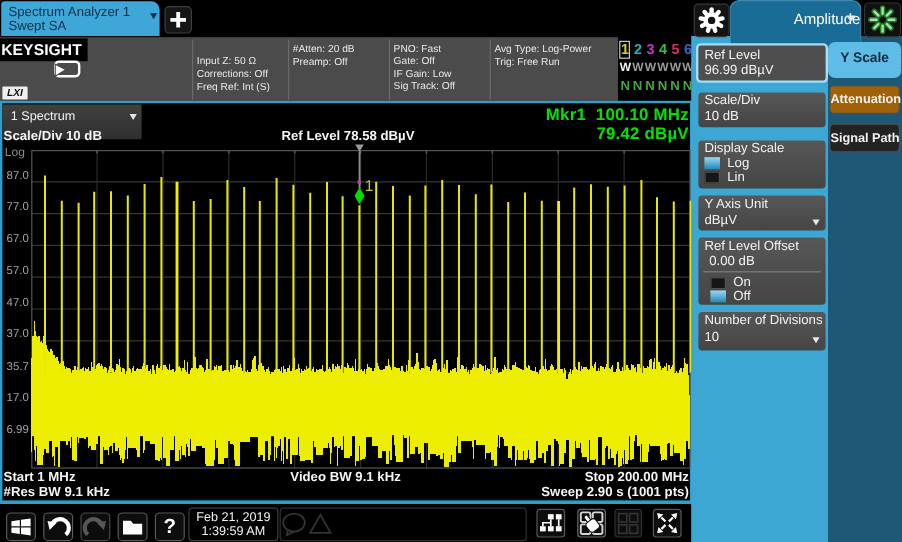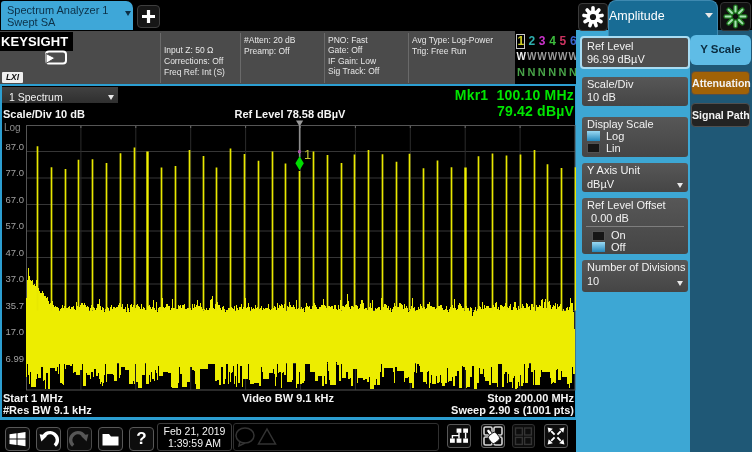--- a/index.html
+++ b/index.html
@@ -52,21 +52,21 @@
  <div class="abs" style="left:33.2px;top:35px;font-size:11px;color:#48A348">N</div>
  <div class="abs" style="left:43.6px;top:35px;font-size:11px;color:#48A348">N</div>
  <div class="abs" style="left:54.0px;top:35px;font-size:11px;color:#48A348">N</div>
 </div>
 
 <div class="abs" style="left:0;top:84px;width:577px;height:2px;background:#2C9ED1"></div>
 <div class="abs" style="left:0;top:417px;width:577px;height:3px;background:#2C9ED1"></div>
 <div class="abs" style="left:0;top:84px;width:2px;height:336px;background:#2C9ED1"></div>
 <div class="abs" style="left:575px;top:84px;width:2px;height:336px;background:#2C9ED1"></div>
 
-<div class="abs" style="left:2px;top:86.5px;width:116px;height:16px;background:linear-gradient(#414141,#2F2F2F);color:#F2F2F2;font-size:10.5px;line-height:20.5px;padding-left:7px">1 Spectrum</div>
+<div class="abs" style="left:2px;top:86.5px;width:116px;height:29px;background:linear-gradient(#414141,#2F2F2F);color:#F2F2F2;font-size:10.5px;line-height:20.5px;padding-left:7px">1 Spectrum</div>
 <div class="abs" style="left:108px;top:94.5px;width:0;height:0;border-left:3.5px solid transparent;border-right:3.5px solid transparent;border-top:5px solid #E8E8E8"></div>
 <div class="abs b" style="right:178px;top:87px;color:#00E400;font-size:14px;letter-spacing:0.2px">Mkr1&nbsp;&nbsp;100.10 MHz</div>
 <div class="abs b" style="right:178px;top:102.5px;color:#00E400;font-size:14px;letter-spacing:0.2px">79.42 dBµV</div>
 <div class="abs b" style="left:3px;top:108px;color:#F5F5F5;font-size:11px">Scale/Div 10 dB</div>
 <div class="abs b" style="left:0;top:108px;width:580px;text-align:center;color:#F5F5F5;font-size:11px">Ref Level 78.58 dBµV</div>
 
 <svg class="abs" style="left:0;top:117px" width="577" height="277" viewBox="0 117 577 277">
  <path d="M26,151.5H575M26,178.0H575M26,204.5H575M26,231.0H575M26,257.5H575M26,284.0H575M26,310.5H575M26,337.0H575M26,363.5H575" stroke="#363636" stroke-width="1"></path>
  <path d="M80.9,125.0V390.0M135.8,125.0V390.0M190.7,125.0V390.0M245.6,125.0V390.0M300.5,125.0V390.0M355.4,125.0V390.0M410.3,125.0V390.0M465.2,125.0V390.0M520.1,125.0V390.0" stroke="#2C2C2C" stroke-width="1"></path>
  <path d="M80.9,125.0v3M135.8,125.0v3M190.7,125.0v3M245.6,125.0v3M300.5,125.0v3M355.4,125.0v3M410.3,125.0v3M465.2,125.0v3M520.1,125.0v3" stroke="#6A6A6A" stroke-width="1"></path>
@@ -189,21 +189,21 @@
         <line x1="18.5" y1="15.6" x2="22.0" y2="17.6"></line>
         <line x1="15.8" y1="17.9" x2="17.1" y2="21.6"></line>
         <line x1="12.2" y1="17.9" x2="10.9" y2="21.6"></line>
         <line x1="9.5" y1="15.6" x2="6.0" y2="17.6"></line>
         <line x1="8.9" y1="12.1" x2="4.9" y2="11.4"></line>
         <line x1="10.7" y1="9.0" x2="8.1" y2="6.0"></line>
       </g>
       <circle cx="14" cy="13" r="6.8" fill="#fff"></circle>
       <circle cx="14" cy="13" r="3.1" fill="#141414"></circle>
     </svg></div>
-<div class="abs" style="left:608px;top:0;width:110px;height:47px;background:#186C95;border:1px solid #3E89B0;border-bottom:none;border-radius:8px 8px 0 0;color:#fff;font-size:12.5px;text-align:left;line-height:30px">Amplitude</div>
+<div class="abs" style="left:608px;top:0;width:110px;height:47px;background:#186C95;border:1px solid #3E89B0;border-bottom:none;border-radius:8px 8px 0 0;color:#fff;font-size:12.5px;text-align:right;line-height:30px">Amplitude</div>
 <div class="abs" style="left:705px;top:13px;width:0;height:0;border-left:4px solid transparent;border-right:4px solid transparent;border-top:5.5px solid #E8E8E8"></div>
 <div class="abs" style="left:719.5px;top:2px;width:31px;height:28.5px;background:#101010;border:1px solid #333;border-radius:4px"><svg width="29" height="27" viewBox="0 0 29 27">
       <g stroke="#1E7A1E" stroke-width="4.6" stroke-linecap="round">
         <line x1="14.5" y1="8.5" x2="14.5" y2="3.7"></line>
         <line x1="18.0" y1="10.0" x2="21.4" y2="6.6"></line>
         <line x1="19.5" y1="13.5" x2="24.3" y2="13.5"></line>
         <line x1="18.0" y1="17.0" x2="21.4" y2="20.4"></line>
         <line x1="14.5" y1="18.5" x2="14.5" y2="23.3"></line>
         <line x1="11.0" y1="17.0" x2="7.6" y2="20.4"></line>
         <line x1="9.5" y1="13.5" x2="4.7" y2="13.5"></line>

